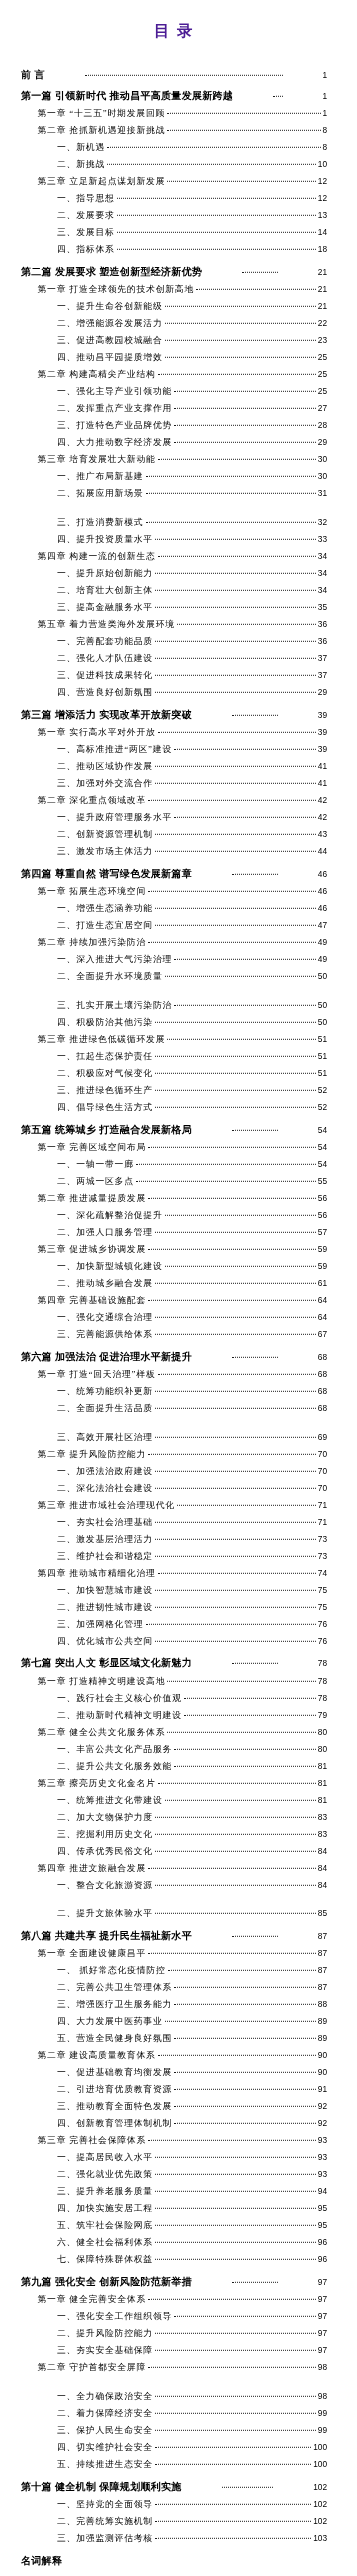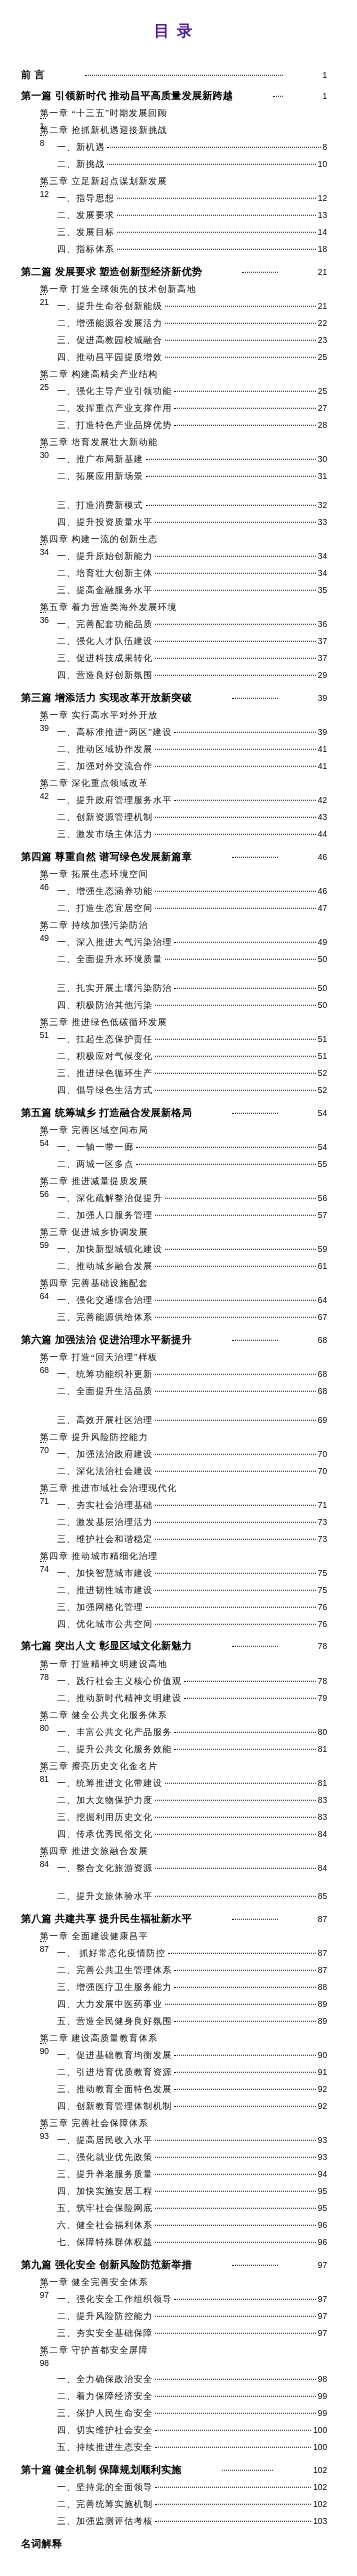--- a/index.html
+++ b/index.html
@@ -57,21 +57,20 @@
     letter-spacing: 0.3px;
     margin-top: 3.9px;
     margin-bottom: 2.2px;
     gap: 38px;
   }
   
   .lv1 {
     font-size: 8.8px;
     letter-spacing: 0.8px;
     padding-left: 16.5px;
-    flex-direction: column;
   }
   
   .lv2 {
     font-size: 8.8px;
     letter-spacing: 0.8px;
     padding-left: 36px;
   }
   
   .gap-before {
     margin-top: 11.6px;
@@ -181,20 +180,25 @@
       <div class="toc-row lv2">
     <span class="label">二、发挥重点产业支撑作用</span>
     <span class="dots"></span>
     <span class="page-num">27</span>
   </div>
       <div class="toc-row lv2">
     <span class="label">三、打造特色产业品牌优势</span>
     <span class="dots"></span>
     <span class="page-num">28</span>
   </div>
+      <div class="toc-row lv2">
+    <span class="label">四、大力推动数字经济发展</span>
+    <span class="dots"></span>
+    <span class="page-num">29</span>
+  </div>
       <div class="toc-row lv1">
     <span class="label">第三章 培育发展壮大新动能</span>
     <span class="dots"></span>
     <span class="page-num">30</span>
   </div>
       <div class="toc-row lv2">
     <span class="label">一、推广布局新基建</span>
     <span class="dots"></span>
     <span class="page-num">30</span>
   </div>

